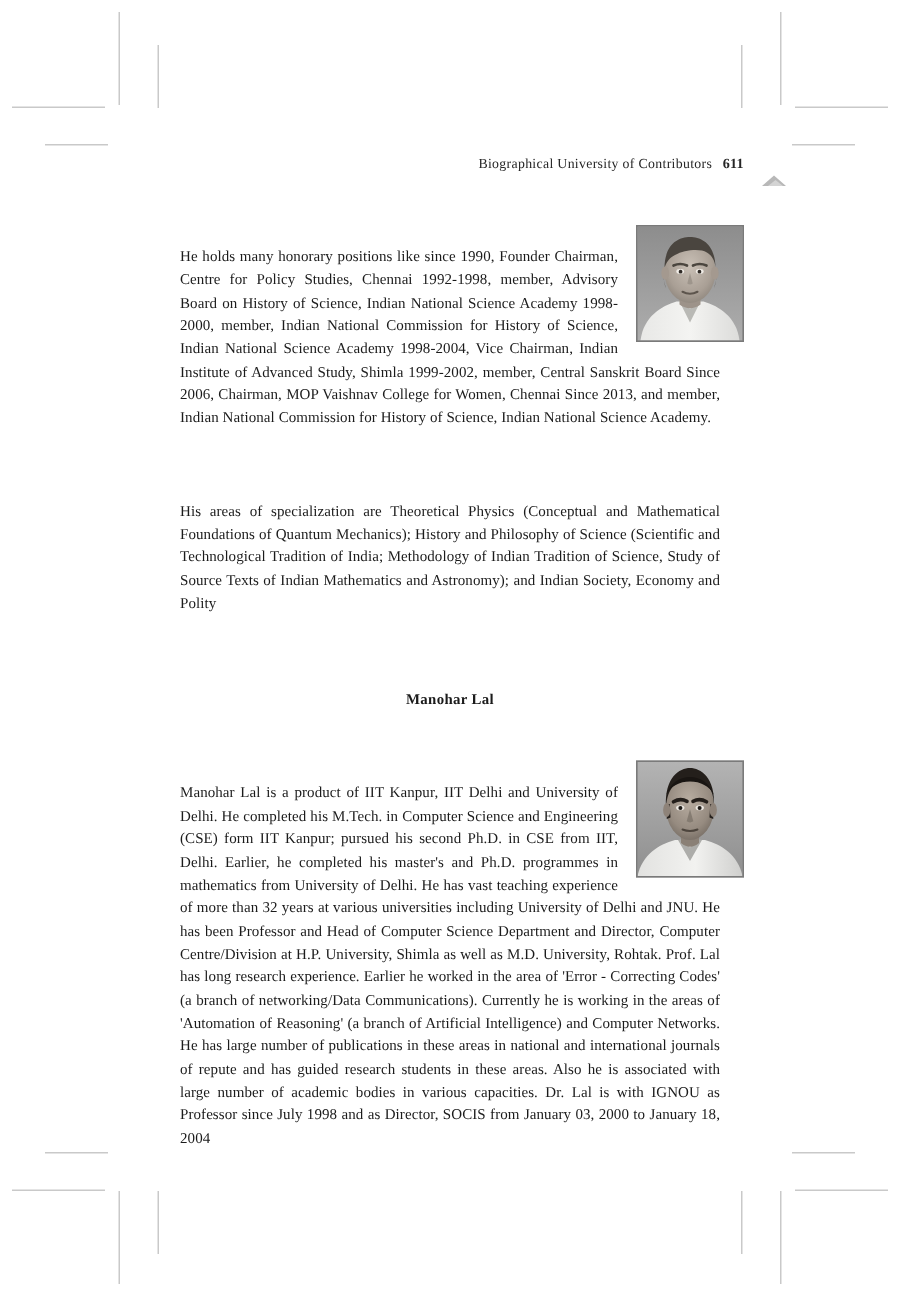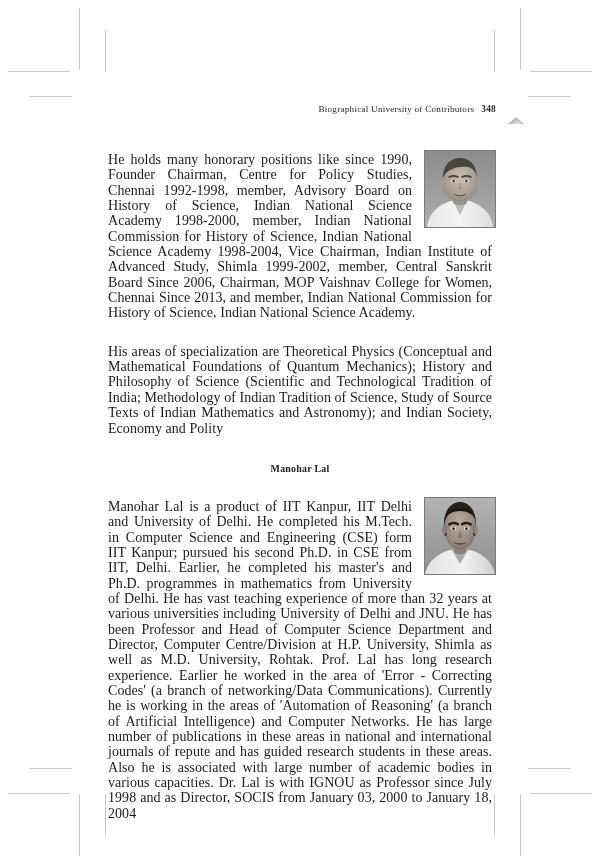--- a/index.html
+++ b/index.html
@@ -62,22 +62,22 @@
     width:0;height:0;
     border-left:5px solid transparent;
     border-right:5px solid transparent;
     border-bottom:4.5px solid #d4d4d4;
   }
 
   
   .content{position:absolute;left:0;top:148px;width:392px;}
 
   p{
-    margin:4px;
-    font-size:14px;
+    margin:16px;
+    font-size:10px;
     line-height:15.35px;
     text-align:justify;
     text-justify:inter-word;
     letter-spacing:.05px;
   }
 
   
   .photo{
     float:right;
     width:70px;height:76px;
@@ -92,21 +92,21 @@
 
   .para-indent-lead{text-indent:0;}
   .gap-sm{height:15px;}
   .gap-md{height:17px;}
 
   .section-head{
     text-align:center;
     font-weight:bold;
     font-size:9.9px;
     letter-spacing:.25px;
-    margin:4px;
+    margin:16px;
     line-height:15px;
   }
 
   .clearer{clear:both;height:0;overflow:hidden;}
 </style>
 </head>
 <body>
 
 <div class="crop cm-tl-v"></div>
 <div class="crop cm-tl-h"></div>
@@ -124,21 +124,21 @@
 <div class="crop cm-bl-h2"></div>
 
 <div class="crop cm-br-v"></div>
 <div class="crop cm-br-h"></div>
 <div class="crop cm-br-v2"></div>
 <div class="crop cm-br-h2"></div>
 
 <div class="page">
 
   <div class="runhead">
-    <span class="title">Biographical University of Contributors</span><span class="pageno">348</span>
+    <span class="title">Biographical University of Contributors</span><span class="pageno">611</span>
   </div>
 
   <div class="content">
 
     <div class="photo">
       <svg viewBox="0 0 70 76" preserveAspectRatio="none">
         <defs>
           <linearGradient id="bg1" x1="0" y1="0" x2="0" y2="1">
             <stop offset="0%" stop-color="#8d8d8d"></stop>
             <stop offset="100%" stop-color="#adadad"></stop>

